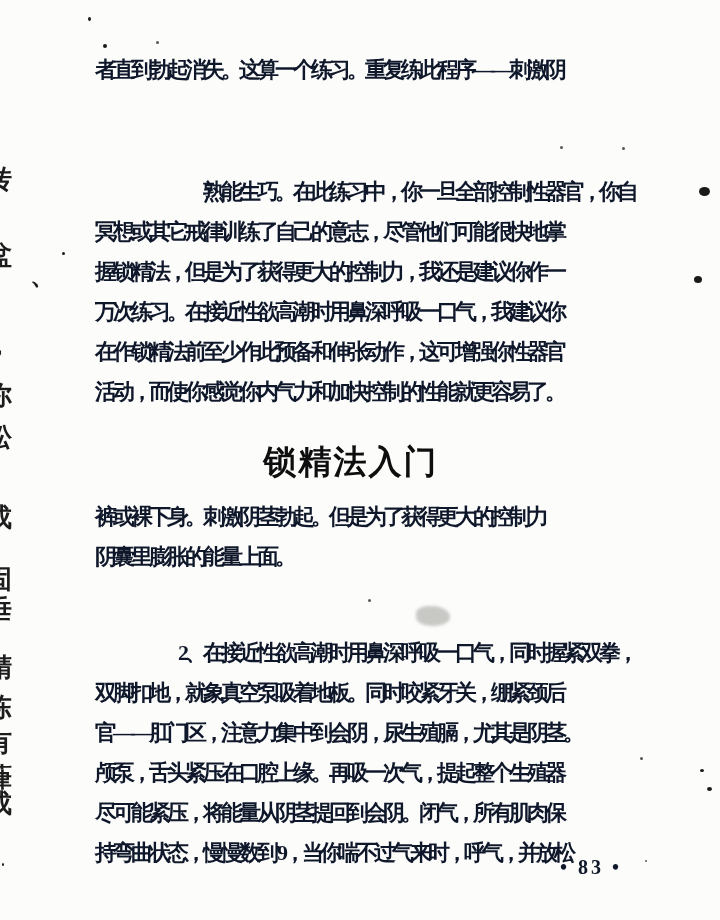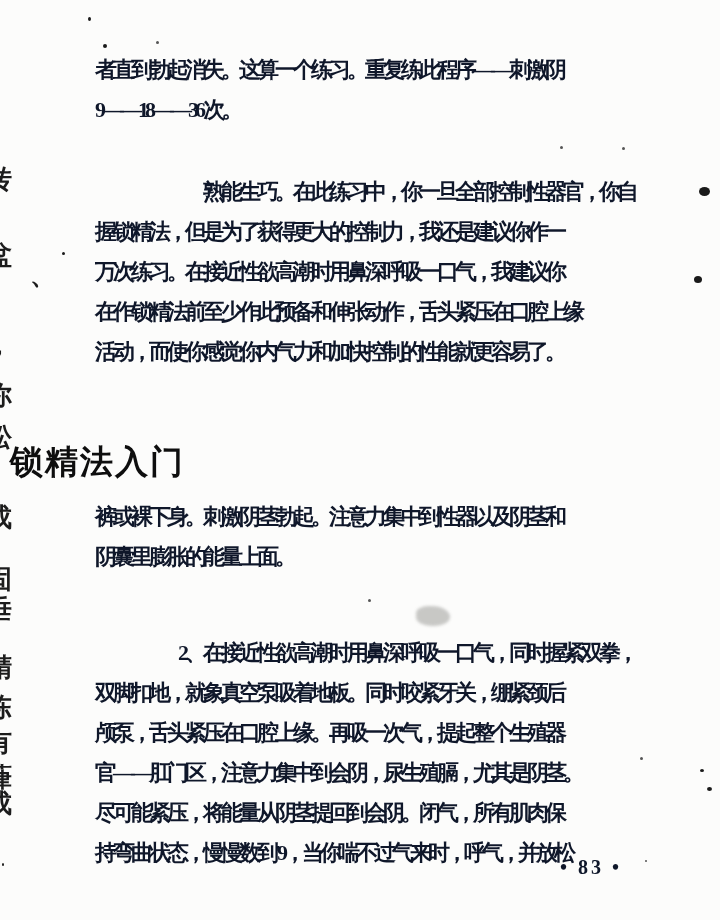--- a/index.html
+++ b/index.html
@@ -19,22 +19,22 @@
   .line{
     height:40px;line-height:40px;
     font-size:22px;font-weight:700;
     letter-spacing:-4px;
     white-space:nowrap;
     color:#0f172a;
   }
   .line.indent{padding-left:50px;text-align:right;}
   
   .heading{
-    position:absolute;top:440px;left:10px;width:702px;
-    text-align:left;
+    position:absolute;top:440px;left:0;width:702px;
+    text-align:center;
     font-size:33px;font-weight:800;
     letter-spacing:2px;
     color:#0e0e0e;
   }
   
   .pagenum{
     position:absolute;top:856px;left:540px;
     font-size:20px;font-weight:700;
     letter-spacing:3px;
     color:#0f172a;
@@ -59,43 +59,43 @@
     border-radius:40% 60% 50% 50%;
   }
 </style>
 </head>
 <body>
 
 <div class="page">
 
   <div class="para" style="top:50px">
     <div class="line">者直到勃起消失。这算一个练习。重复练此程序——刺激阴</div>
-    <div class="line">9——18——36 次。</div>
   </div>
 
   <div class="para" style="top:172px">
     <div class="line indent">熟能生巧。在此练习中，你一旦全部控制性器官，你自</div>
+    <div class="line">冥想或其它戒律训练了自己的意志，尽管他们可能很快地掌</div>
     <div class="line">握锁精法，但是为了获得更大的控制力，我还是建议你作一</div>
     <div class="line">万次练习。在接近性欲高潮时用鼻深呼吸一口气，我建议你</div>
-    <div class="line">在作锁精法前至少作此预备和伸张动作，舌头紧压在口腔上缘</div>
+    <div class="line">在作锁精法前至少作此预备和伸张动作，这可增强你性器官</div>
     <div class="line">活动，而使你感觉你内气力和加快控制的性能就更容易了。</div>
   </div>
 
   <div class="heading">锁精法入门</div>
 
   <div class="para" style="top:497px">
-    <div class="line">裤或裸下身。刺激阴茎勃起。注意力集中到性器以及阴茎和</div>
+    <div class="line">裤或裸下身。刺激阴茎勃起。但是为了获得更大的控制力</div>
     <div class="line">阴囊里膨胀的能量上面。</div>
   </div>
 
   <div class="para" style="top:633px">
     <div class="line indent">2、在接近性欲高潮时用鼻深呼吸一口气，同时握紧双拳，</div>
     <div class="line">双脚扣地，就象真空泵吸着地板。同时咬紧牙关，绷紧颈后</div>
+    <div class="line">官——肛门区，注意力集中到会阴，尿生殖膈，尤其是阴茎。</div>
     <div class="line">颅泵，舌头紧压在口腔上缘。再吸一次气，提起整个生殖器</div>
-    <div class="line">官——肛门区，注意力集中到会阴，尿生殖膈，尤其是阴茎。</div>
     <div class="line">尽可能紧压，将能量从阴茎提回到会阴。闭气，所有肌肉保</div>
     <div class="line">持弯曲状态，慢慢数到'9，当你喘不过气来时，呼气，并放松</div>
   </div>
 
   <div class="pagenum">• 83 •</div>
 
   <span class="mfrag" style="top:162px">转</span>
   <span class="mfrag" style="top:202px">。</span>
   <span class="mfrag" style="top:238px">盆</span>
   <span class="mfrag inset" style="top:258px">、</span>

